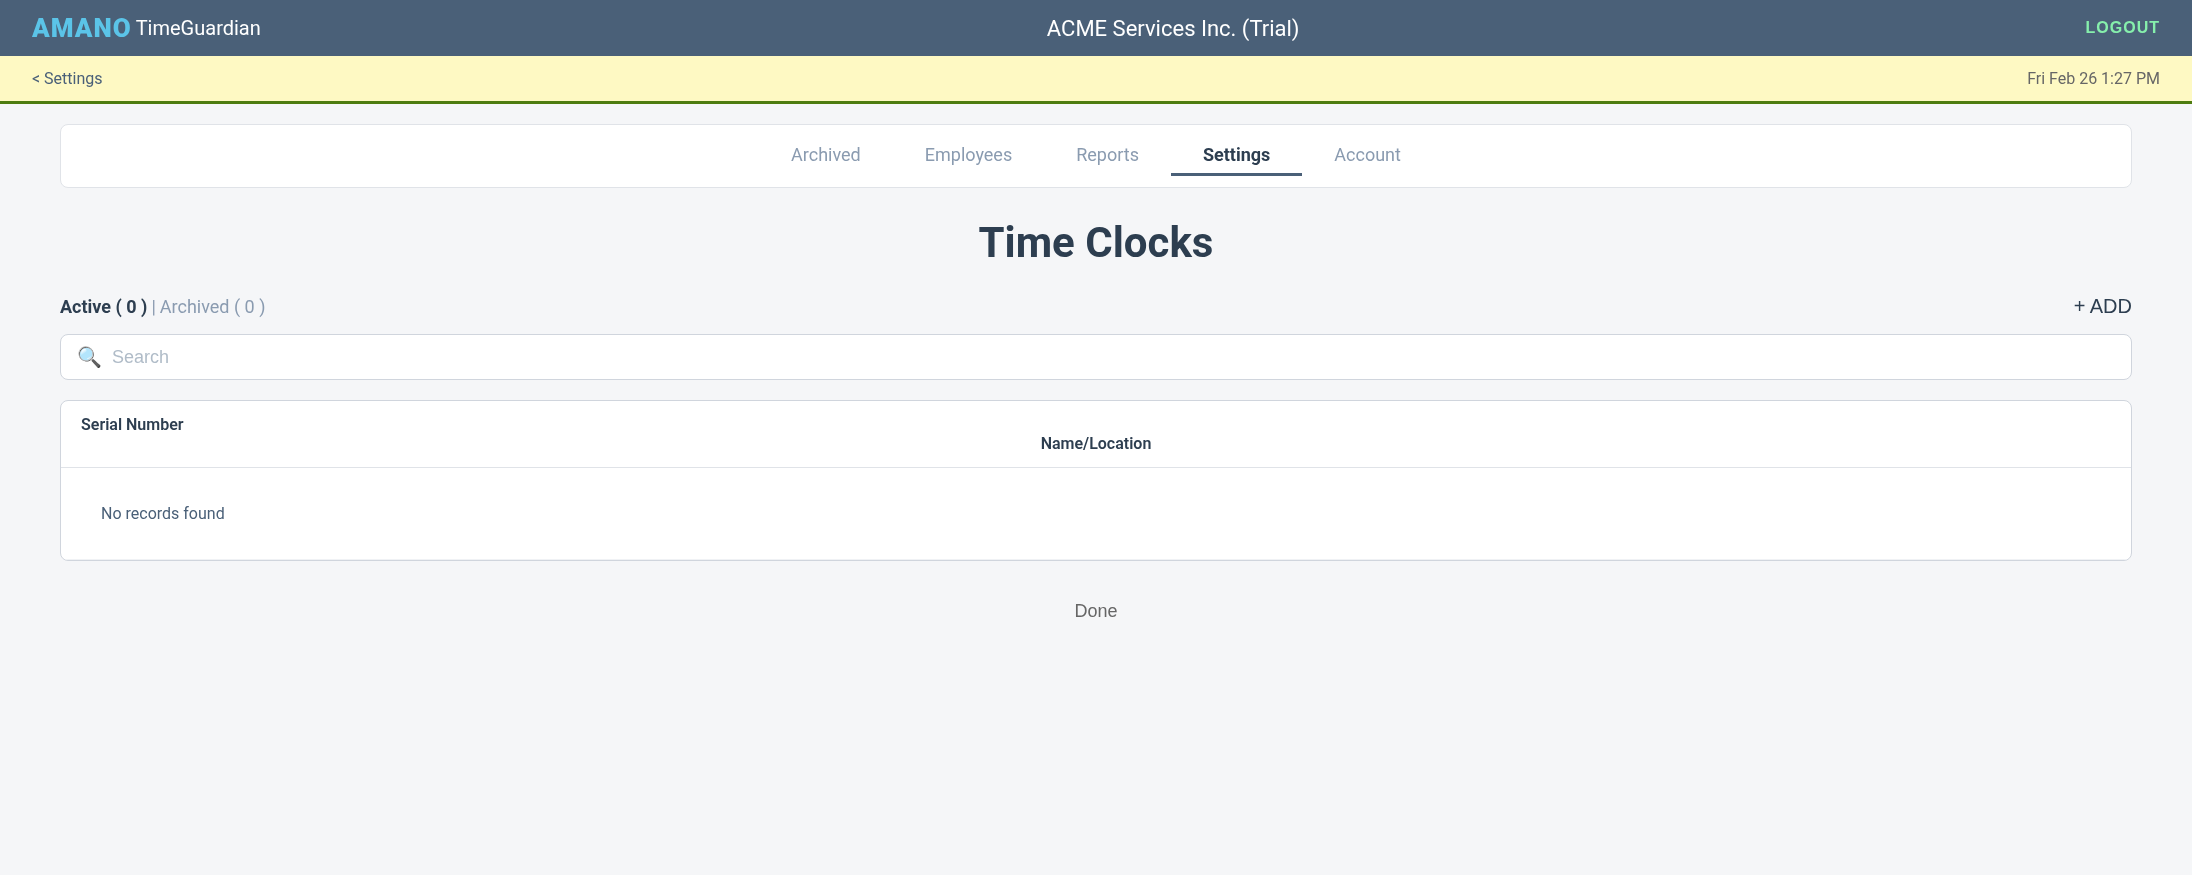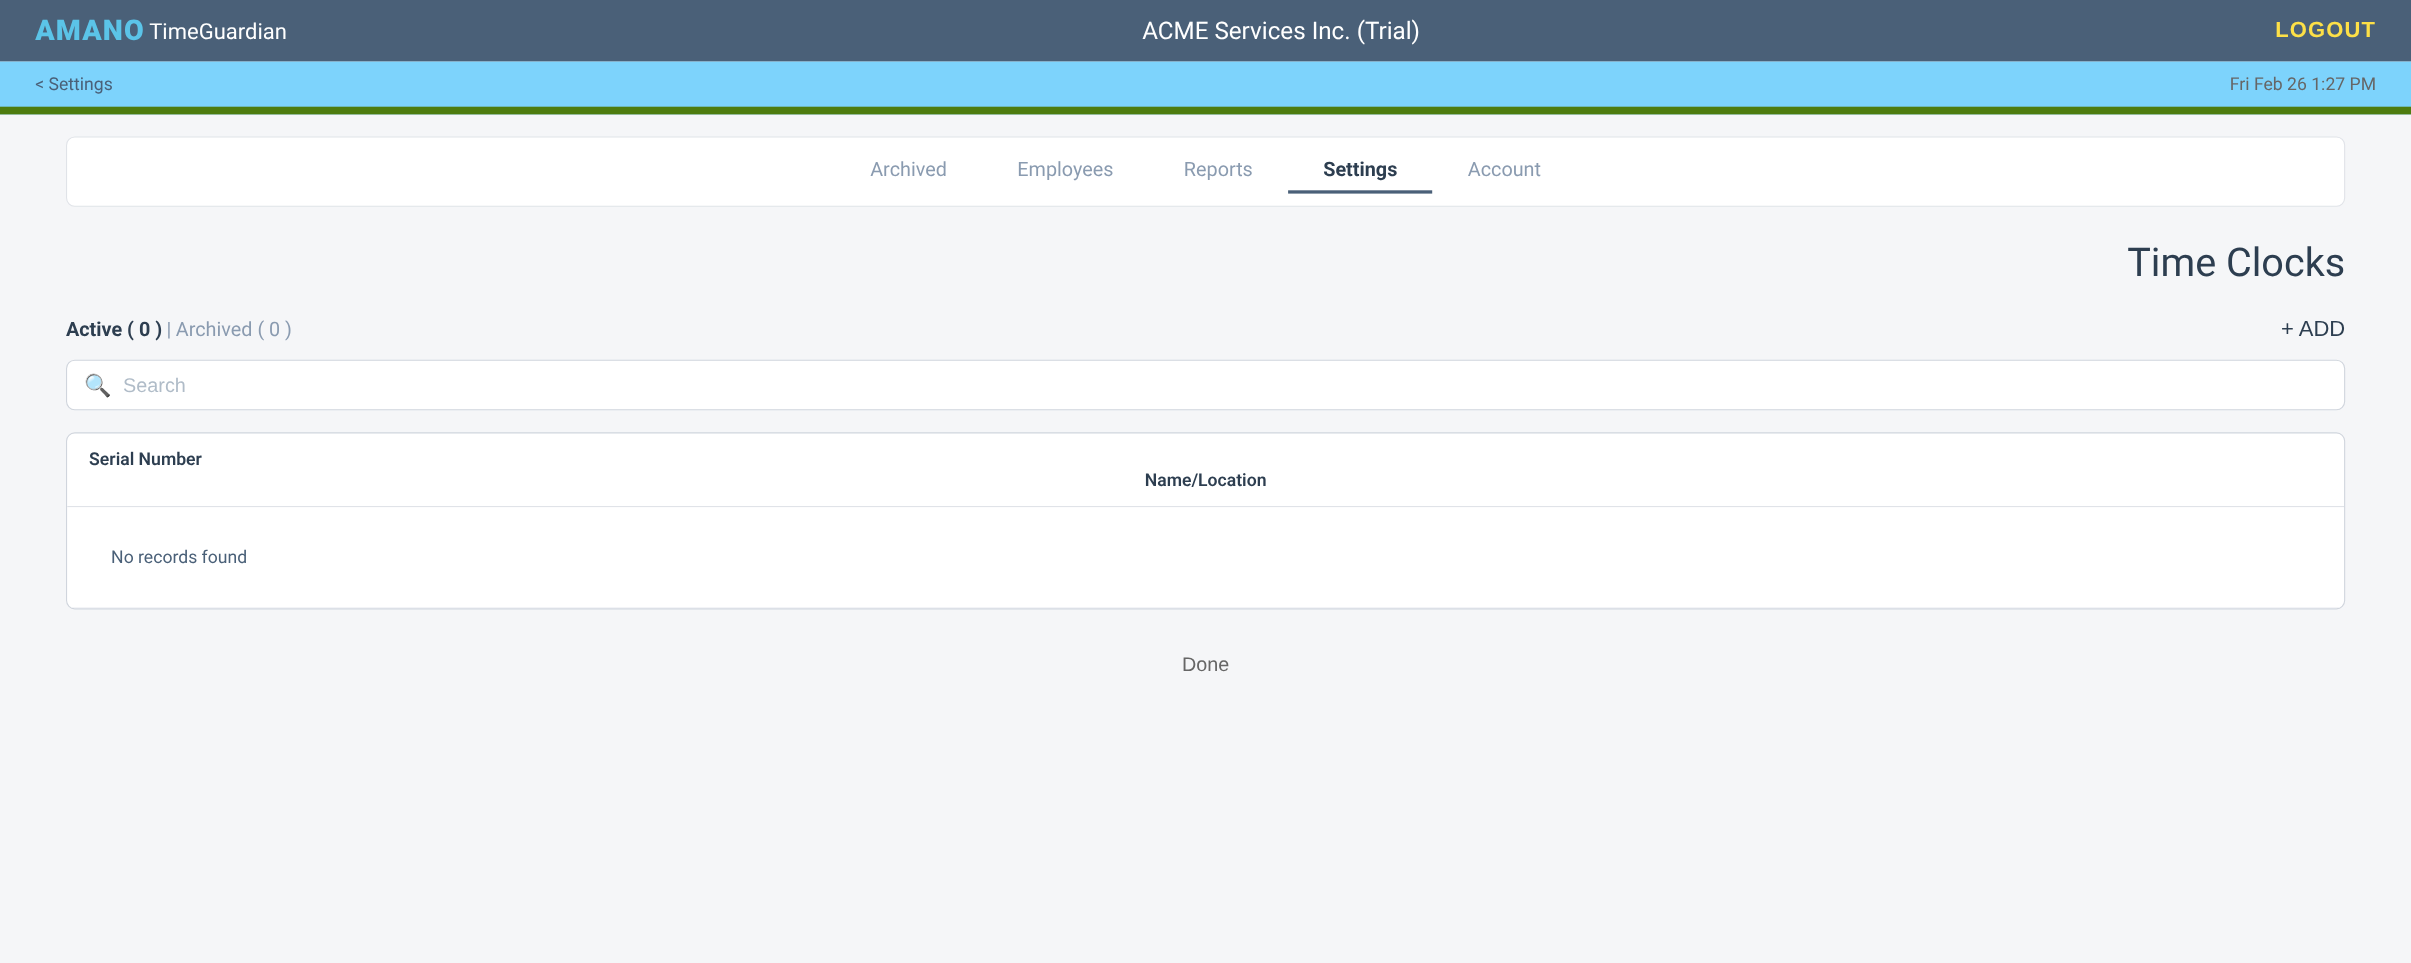--- a/index.html
+++ b/index.html
@@ -43,38 +43,38 @@
       font-weight: 400;
     }
 
     .header-title {
       color: #ffffff;
       font-size: 22px;
       font-weight: 400;
     }
 
     .header-logout {
-      color: #fde047;
-      font-size: 20px;
+      color: #86efac;
+      font-size: 16px;
       font-weight: 700;
       letter-spacing: 1px;
       cursor: pointer;
       background: none;
       border: none;
     }
 
     
     .sub-header {
-      background: #7dd3fc;
+      background: #fef9c3;
       display: flex;
       align-items: center;
       justify-content: space-between;
       padding: 0 32px;
       height: 48px;
-      border-bottom: 7px solid #4d7c0f;
+      border-bottom: 3px solid #4d7c0f;
     }
 
     .back-link {
       color: #4a6078;
       font-size: 16px;
       cursor: pointer;
       text-decoration: none;
     }
 
     .datetime {
@@ -111,23 +111,23 @@
       border-bottom: 3px solid #4a6078;
     }
 
     
     .main-content {
       margin: 0 60px;
       padding: 30px 0;
     }
 
     .page-title {
-      text-align: right;
-      font-size: 36px;
-      font-weight: 400;
+      text-align: center;
+      font-size: 42px;
+      font-weight: 700;
       color: #2d3e50;
       margin-bottom: 28px;
     }
 
     
     .filter-bar {
       display: flex;
       align-items: center;
       justify-content: space-between;
       margin-bottom: 16px;

